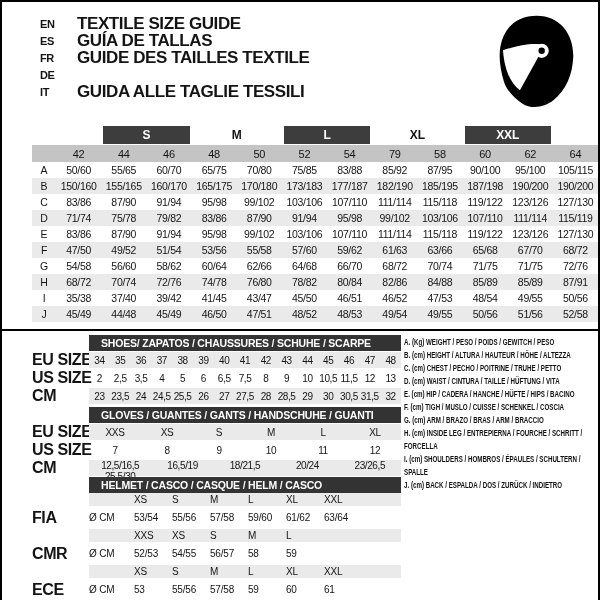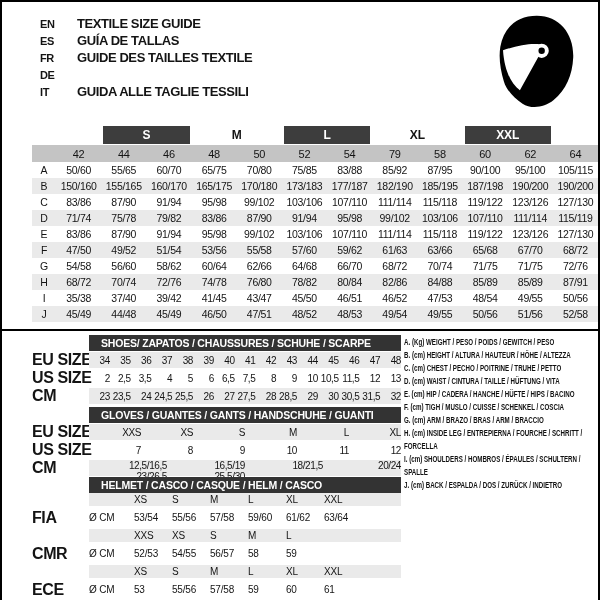--- a/index.html
+++ b/index.html
@@ -5,21 +5,21 @@
   *{box-sizing:border-box;margin:0;padding:0}
   html,body{width:600px;height:600px;background:#fff}
   body{font-family:"Liberation Sans",sans-serif;color:#141414;overflow:hidden}
   .page{position:relative;width:600px;height:600px;background:#fff;
         border-top:2px solid #000;border-left:2px solid #000;border-right:2px solid #000}
 
   
   .langs{position:absolute;left:38px;top:13px}
   .lang-row{display:flex;height:17px;align-items:center}
   .lang-code{width:37px;font-weight:bold;font-size:11px;letter-spacing:-0.4px}
-  .lang-title{font-weight:bold;font-size:13px;letter-spacing:-0.4px;white-space:nowrap}
+  .lang-title{font-weight:bold;font-size:17px;letter-spacing:-0.4px;white-space:nowrap}
 
   
   .helmet-ic{position:absolute;right:17px;top:11px;width:92px;height:96px}
   .helmet-ic svg{width:100%;height:100%}
 
   
   .main{position:absolute;left:30px;top:123px;width:566px;font-size:10.5px}
   .grid{display:grid;grid-template-columns:24px repeat(12,1fr);align-items:center}
   .group-row{height:20px}
   .group{height:18px;margin:0 2px;display:flex;align-items:center;justify-content:center;
@@ -32,21 +32,21 @@
   .tletter{text-align:center;letter-spacing:-0.2px}
 
   .divider{position:absolute;left:0;top:327px;width:600px;height:1.5px;background:#000}
 
   
   .bsec{position:absolute;left:30px;width:369px}
   .brow{display:grid;grid-template-columns:57px 1fr;align-items:center}
   .bbar{height:16px;background:var(--bar-dark);color:#fff;font-weight:bold;font-size:10.5px;
         display:flex;align-items:center;padding-left:12px;letter-spacing:-0.2px;white-space:nowrap}
   .blabel{font-weight:bold;font-size:16px;letter-spacing:-0.4px;white-space:nowrap}
-  .bvals{display:grid;height:16px;align-items:center;text-align:right;font-size:10px;letter-spacing:-0.4px}
+  .bvals{display:grid;height:16px;align-items:center;text-align:center;font-size:10px;letter-spacing:-0.4px}
   .bvals.striped{background:var(--stripe-gray)}
   .bvals div{white-space:nowrap}
 
   .hrow{display:grid;grid-template-columns:45px repeat(6,38px) 1fr;align-items:center;font-size:10px;letter-spacing:-0.2px}
   .hsizes{height:13px;background:var(--stripe-gray)}
   .hvals{height:23px}
   .hcell{text-align:left;white-space:nowrap}
 
   
   .legend{position:absolute;left:402px;top:334px;width:268px;transform:scaleX(0.72);
@@ -360,21 +360,21 @@
             <div>7</div>
             <div>8</div>
             <div>9</div>
             <div>10</div>
             <div>11</div>
             <div>12</div>
           </div>
         </div>
         <div class="brow">
           <div class="blabel">CM</div>
-          <div class="bvals striped" style="grid-template-columns: repeat(4, 1fr);">
+          <div class="bvals striped" style="grid-template-columns: repeat(5, 1fr);">
             <div>12,5/16,5</div>
             <div>16,5/19</div>
             <div>18/21,5</div>
             <div>20/24</div>
             <div>23/26,5</div>
             <div>25,5/30</div>
           </div>
         </div>
       </div>
   </div>

